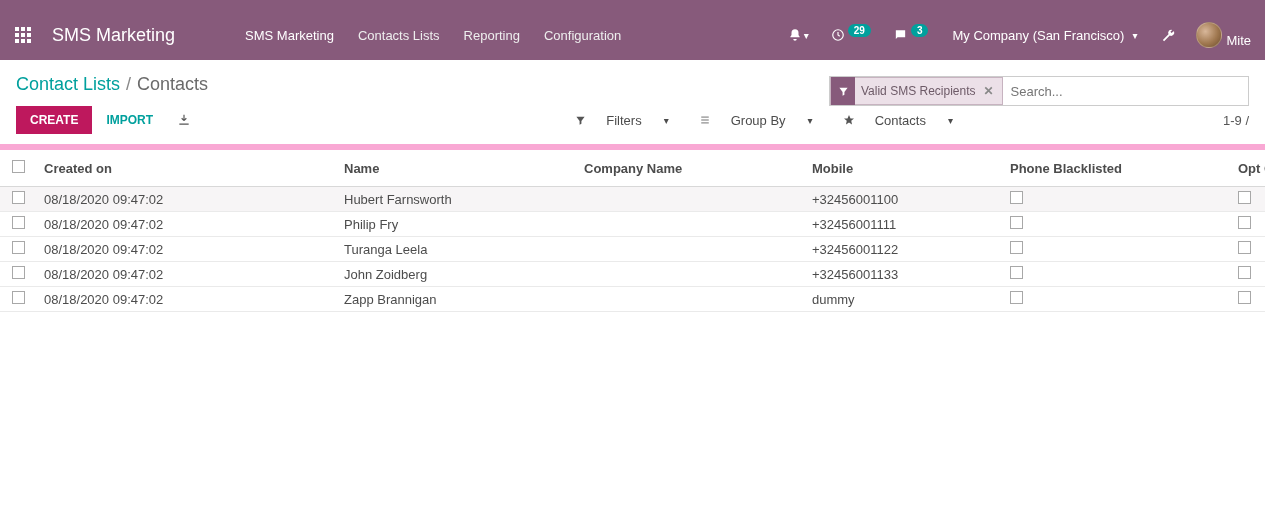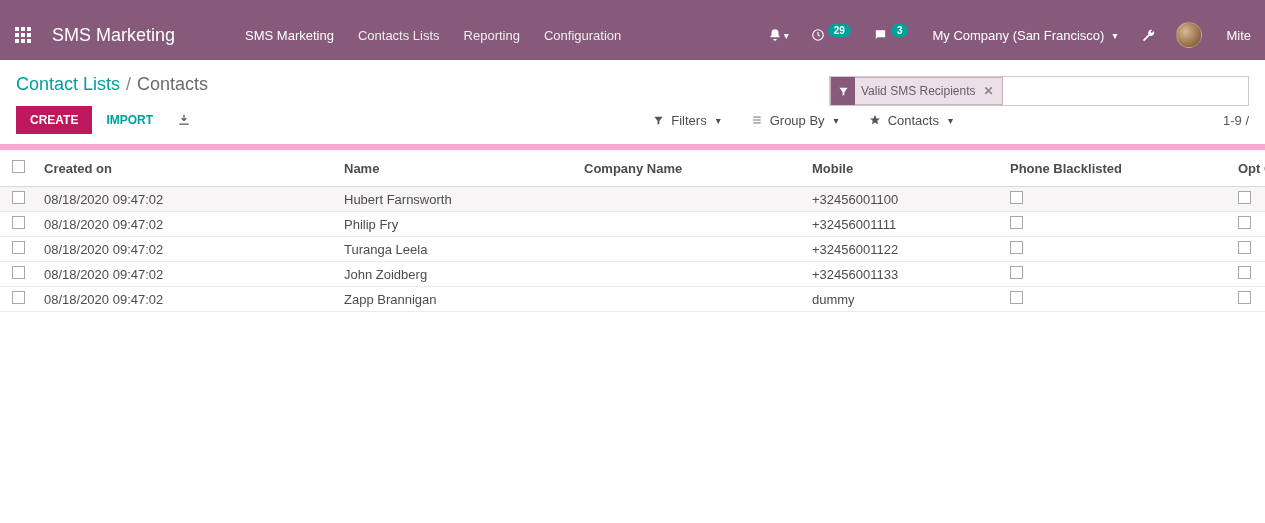--- a/index.html
+++ b/index.html
@@ -59,21 +59,21 @@
     padding: 1px 6px;
     margin-left: 3px;
     position: relative;
     top: -5px;
   }
   .nav-company {
     color: #fff; padding: 6px 10px; font-size: 13px; cursor: pointer;
     display: flex; align-items: center; gap: 6px; white-space: nowrap;
   }
   .nav-user {
-    display: flex; align-items: center; gap: 24px; padding: 0 6px; cursor: pointer;
+    display: flex; align-items: flex-end; gap: 4px; padding: 0 6px; cursor: pointer;
   }
   .avatar-circle {
     width: 26px; height: 26px; border-radius: 50%;
     background: radial-gradient(circle at 35% 35%, #d8b79a 0%, #a07850 55%, #6a4a2a 100%);
     border: 1px solid rgba(255,255,255,0.25);
   }
   .caret { font-size: 10px; margin-left: 2px; }
   
   .ctrl {
     background: #fff;
@@ -105,21 +105,21 @@
     height: 28px; padding: 0 8px;
     font-size: 13px; flex: 1;
     color:#555;
   }
   .ctrl-row2 { display: flex; align-items: center; }
   .btn { border: none; padding: 7px 14px; font-size: 12px; font-weight: 600; cursor: pointer; text-transform: uppercase; }
   .btn-primary { background: #be185d; color: #fff; }
   .btn-link { background: transparent; color: #00a09d; }
   .export-icon { color:#6b6b6b; padding:6px 10px; cursor:pointer; }
   .toolbar-right { margin-left: auto; display: flex; align-items: center; gap: 30px; color:#555; }
-  .tb-btn { display:flex; align-items:center; gap:7px; cursor:pointer; font-size:13px; color:#4c4c4c;}
+  .tb-btn { display:flex; align-items:center; gap:20px; cursor:pointer; font-size:13px; color:#4c4c4c;}
   .counter { font-size:13px; color:#555; margin-left: 240px; white-space:nowrap; }
   
   table { width: 100%; border-collapse: collapse; table-layout: fixed; }
   thead th {
     text-align: left;
     font-weight: 700;
     color: #4c4c4c;
     padding: 10px 8px;
     border-bottom: 1px solid #d8d8d8;
     font-size: 13px;
@@ -217,20 +217,21 @@
     <div class="search-wrap">
       <div class="filter-tag">
         <span class="funnel-box">
           <svg width="11" height="11" viewBox="0 0 24 24" fill="#fff">
               <path d="M3 4h18l-7 9v6l-4 2v-8L3 4z"></path>
             </svg>
         </span>
         <span>Valid SMS Recipients</span>
         <span class="x">✕</span>
       </div>
+      <input class="search-input" placeholder="Search..." style="">
     </div>
   </div>
   <div class="ctrl-row2">
     <button class="btn btn-primary">Create</button>
     <button class="btn btn-link">Import</button>
     <span class="export-icon">
       <svg width="14" height="14" viewBox="0 0 24 24" fill="#555">
           <path d="M12 3v10m0 0l-4-4m4 4l4-4M4 19h16" stroke="#555" stroke-width="2" fill="none"></path>
         </svg>
     </span>

